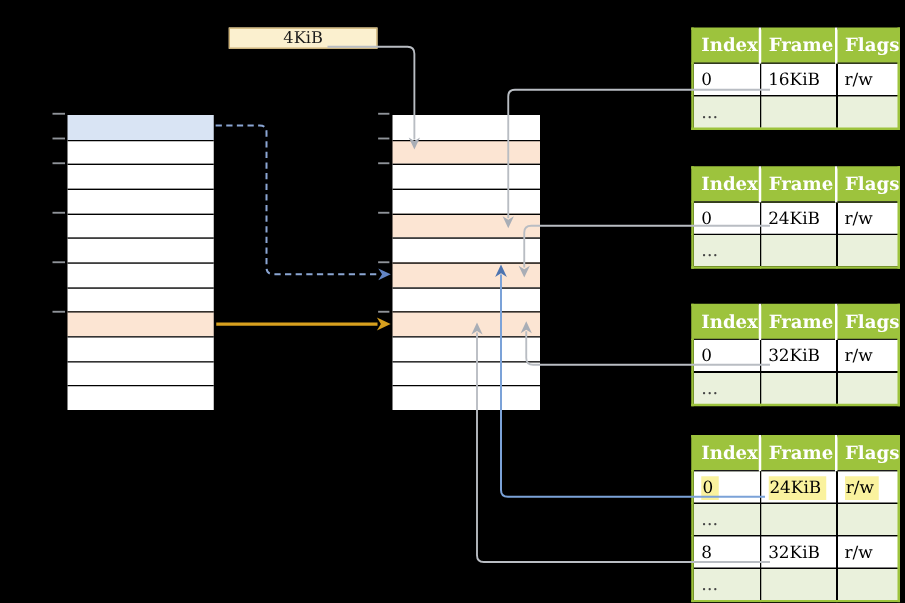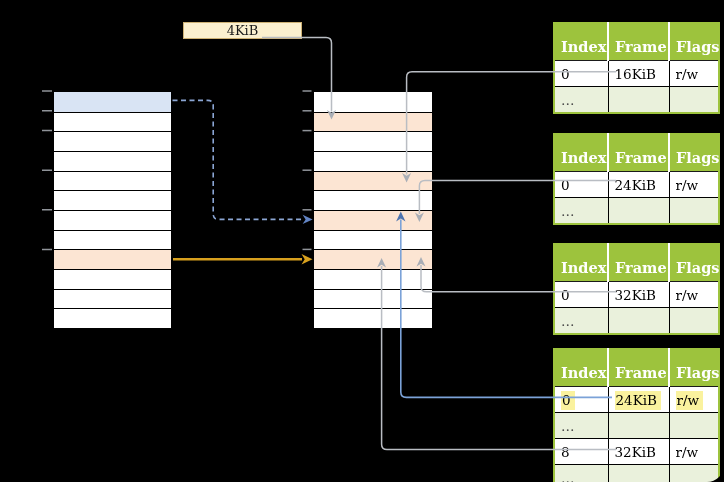--- a/index.html
+++ b/index.html
@@ -1,19 +1,18 @@
 <!DOCTYPE html>
 <html><head>
 <meta charset="utf-8">
 <style>
   html,body{margin:0;padding:0;background:#000;}
   #stage{
     position:relative;width:724px;height:482px;background:#000;overflow:hidden;
     font-family:"DejaVu Serif","Liberation Serif",serif;
-    border-radius:17px;
   }
   
   .kib-box{
     position:absolute;left:183px;top:22px;width:119px;height:17px;
     background:#fbf0cf;border:1px solid #cdb174;box-sizing:border-box;
     display:flex;align-items:center;justify-content:center;
     font-size:13px;color:#1a1a1a;
   }
   
   .mem-col{
@@ -27,21 +26,21 @@
   .mem-row.white{background:#ffffff;}
   .mem-row.blue{background:#d9e4f4;}
   .mem-row.orange{background:#fce5d3;}
   
   .pt{position:absolute;left:553px;width:166px;}
   .pt1{top:22px;}.pt2{top:133px;}.pt3{top:243px;}.pt4{top:348px;}
   table{border-collapse:collapse;table-layout:fixed;width:165px;border:2px solid #9dc33d;}
   col.c1{width:54px;}col.c2{width:61px;}col.c3{width:50px;}
   th{
     background:#9dc33d;color:#fff;font-size:14.5px;font-weight:bold;text-align:left;
-    padding:12px 0 3px 6px;height:21px;border-right:2px solid #fff;border-bottom:1px solid #1a1a1a;margin-left:25px;
+    padding:2px 0 3px 6px;height:21px;border-right:2px solid #fff;border-bottom:1px solid #1a1a1a;margin-left:25px;
   }
   th:last-child{border-right:none;}
   td{
     background:#fff;color:#000;font-size:13.5px;height:21px;
     padding:2px 0 2px 6px;border:1px solid #000;overflow:hidden;white-space:nowrap;
   }
   tr.shaded td{background:#eaf1dc;color:#444;}
   .hl{background:#faf29e;padding:1px 4px 2px 1px;}
   
   #overlay{position:absolute;left:0;top:0;width:724px;height:482px;pointer-events:none;}

